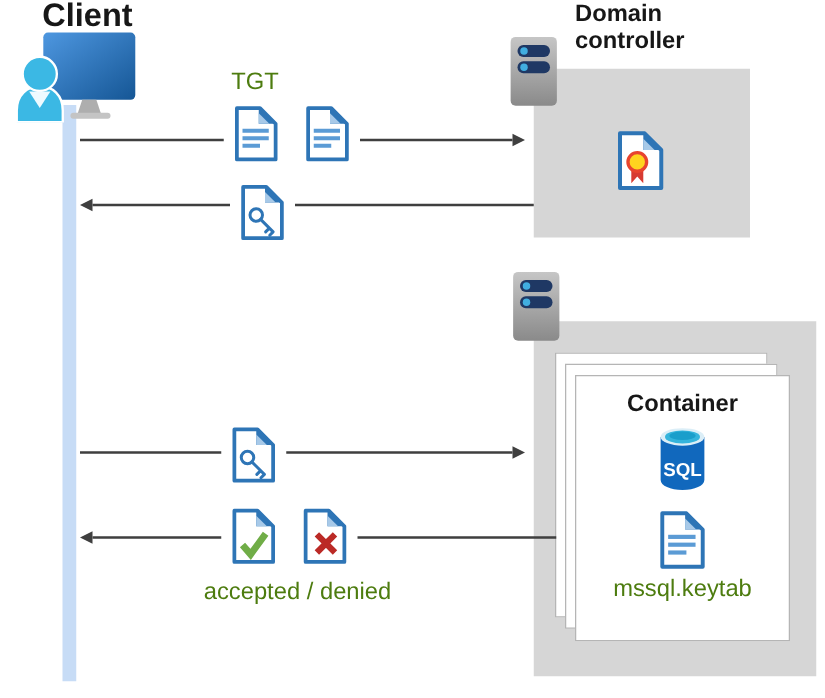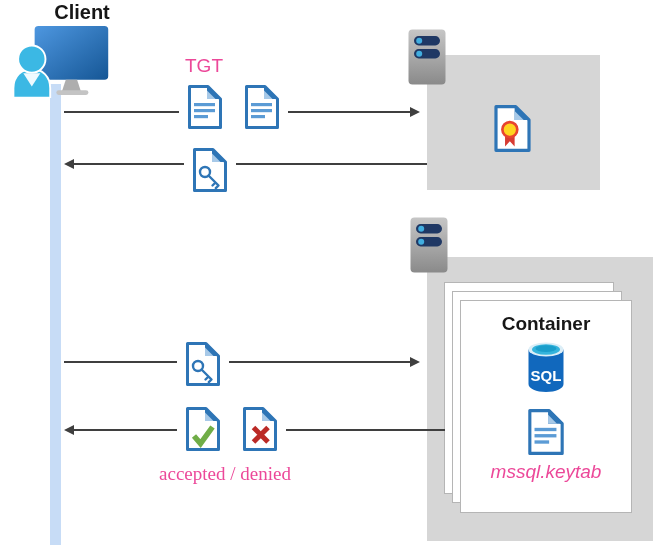--- a/index.html
+++ b/index.html
@@ -2,21 +2,21 @@
 <html><head>
 <meta charset="utf-8">
 <style>
   html,body{margin:0;padding:0;background:#fff;}
   #canvas{
     position:relative;width:660px;height:558px;background:#ffffff;overflow:hidden;
     font-family:"Liberation Sans","DejaVu Sans",sans-serif;color:#1a1a1a;
   }
   .abs{position:absolute;}
   .title{font-size:19px;font-weight:bold;color:#171717;line-height:21px;}
-  .plain{font-size:19px;color:#ec4899;}
+  .plain{font-size:19px;color:#4d7c0f;}
   .center{text-align:center;}
 
   
   #lifeline{left:50px;top:84px;width:11px;height:461px;background:#c7dcf6;z-index:0;}
 
   
   .zone{background:#d6d6d6;z-index:1;}
   #dc-box{left:427px;top:55px;width:173px;height:135px;}
   #ls-box{left:427px;top:257px;width:226px;height:284px;}
 
@@ -35,44 +35,44 @@
   .msg-group{position:absolute;display:flex;gap:21px;background:#ffffff;padding:0 8px;z-index:3;}
   #group-1{left:179px;top:84px;}
   #group-2{left:184px;top:147px;}
   #group-3{left:177px;top:341px;}
   #group-4{left:177px;top:406px;}
   .doc{width:36px;height:46px;display:block;}
 
   
   #tgt-label{left:176px;top:55px;width:56px;}
   #spn-label{left:231px;top:55px;width:56px;margin-top:36px;}
-  #caption-accepted{left:130px;top:463px;width:190px;font-family:Liberation Serif, serif;}
-
-  
-  #client-label{left:34px;top:2px;width:96px;font-size:20px;}
+  #caption-accepted{left:143px;top:463px;width:190px;}
+
+  
+  #client-label{left:22px;top:2px;width:96px;font-size:26px;}
   #client-icon{left:12px;top:24px;z-index:2;}
 
   
   .server-icon{z-index:3;}
   #dc-server-icon{left:407px;top:28px;}
   #ls-server-icon{left:409px;top:216px;}
   #dc-title{left:460px;top:1px;width:128px;}
   #ls-title{left:460px;top:224px;width:195px;}
   #cert-icon{left:492px;top:104px;width:41px;height:49px;z-index:2;}
 
   
   .page{position:absolute;background:#ffffff;border:1px solid #b5b5b5;box-sizing:border-box;}
   #page-back{left:444px;top:282px;width:170px;height:212px;z-index:1;}
   #page-mid{left:452px;top:291px;width:170px;height:212px;z-index:2;}
   #page-front{left:460px;top:300px;width:172px;height:213px;z-index:3;
     display:flex;flex-direction:column;align-items:center;}
   #container-title{margin-top:12px;}
   #sql-icon{margin-top:7px;width:40px;height:52px;}
   #keytab-icon{margin-top:15px;width:38px;height:48px;}
-  #keytab-label{margin-top:5px;font-style:italic;}
+  #keytab-label{margin-top:5px;}
 </style>
 </head>
 <body>
 
 <div id="canvas">
 
   <svg width="0" height="0" style="position:absolute" aria-hidden="true">
     <defs>
       <linearGradient id="gradServer" x1="0" y1="0" x2="0" y2="1">
         <stop offset="0" stop-color="#c6c6c6"></stop>
@@ -107,20 +107,21 @@
     <path d="M12,52 L30,52 L21,66 Z" fill="#eefaff"></path>
   </svg>
   <div class="abs" id="lifeline"></div>
 
   <div class="abs zone" id="dc-box"></div>
   <div class="abs zone" id="ls-box"></div>
 
   <svg class="abs server-icon" id="dc-server-icon" width="40" height="58">
     <use href="#sym-server"></use>
   </svg>
+  <div class="abs title" id="dc-title">Domain controller</div>
   <svg class="abs" id="cert-icon" viewBox="0 0 36 46">
     <use href="#sym-doc"></use>
     <path d="M11,26 H20 V40 L15.5,35 L11,40 Z" fill="#d73b32"></path>
     <circle cx="15.5" cy="24" r="7" fill="#ffd41f" stroke="#e8442e" stroke-width="2.5"></circle>
   </svg>
 
   <svg class="abs server-icon" id="ls-server-icon" width="40" height="58">
     <use href="#sym-server"></use>
   </svg>
 

